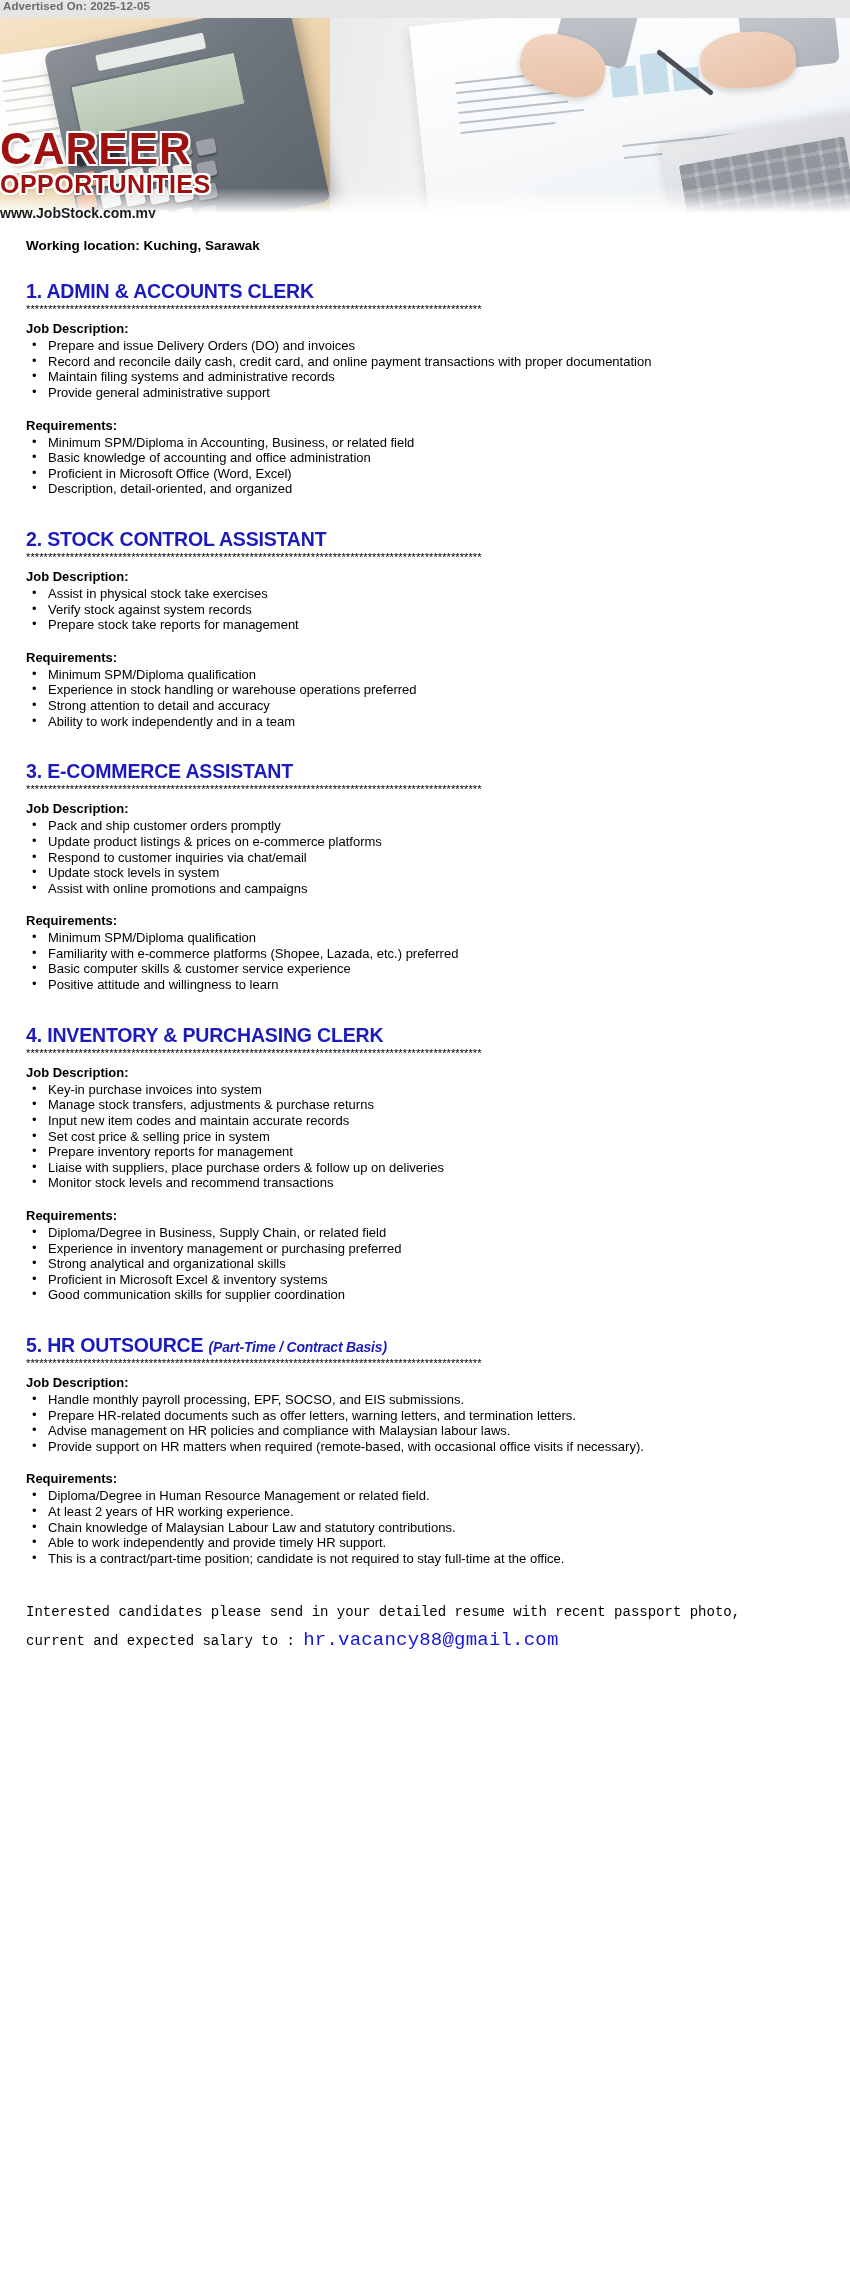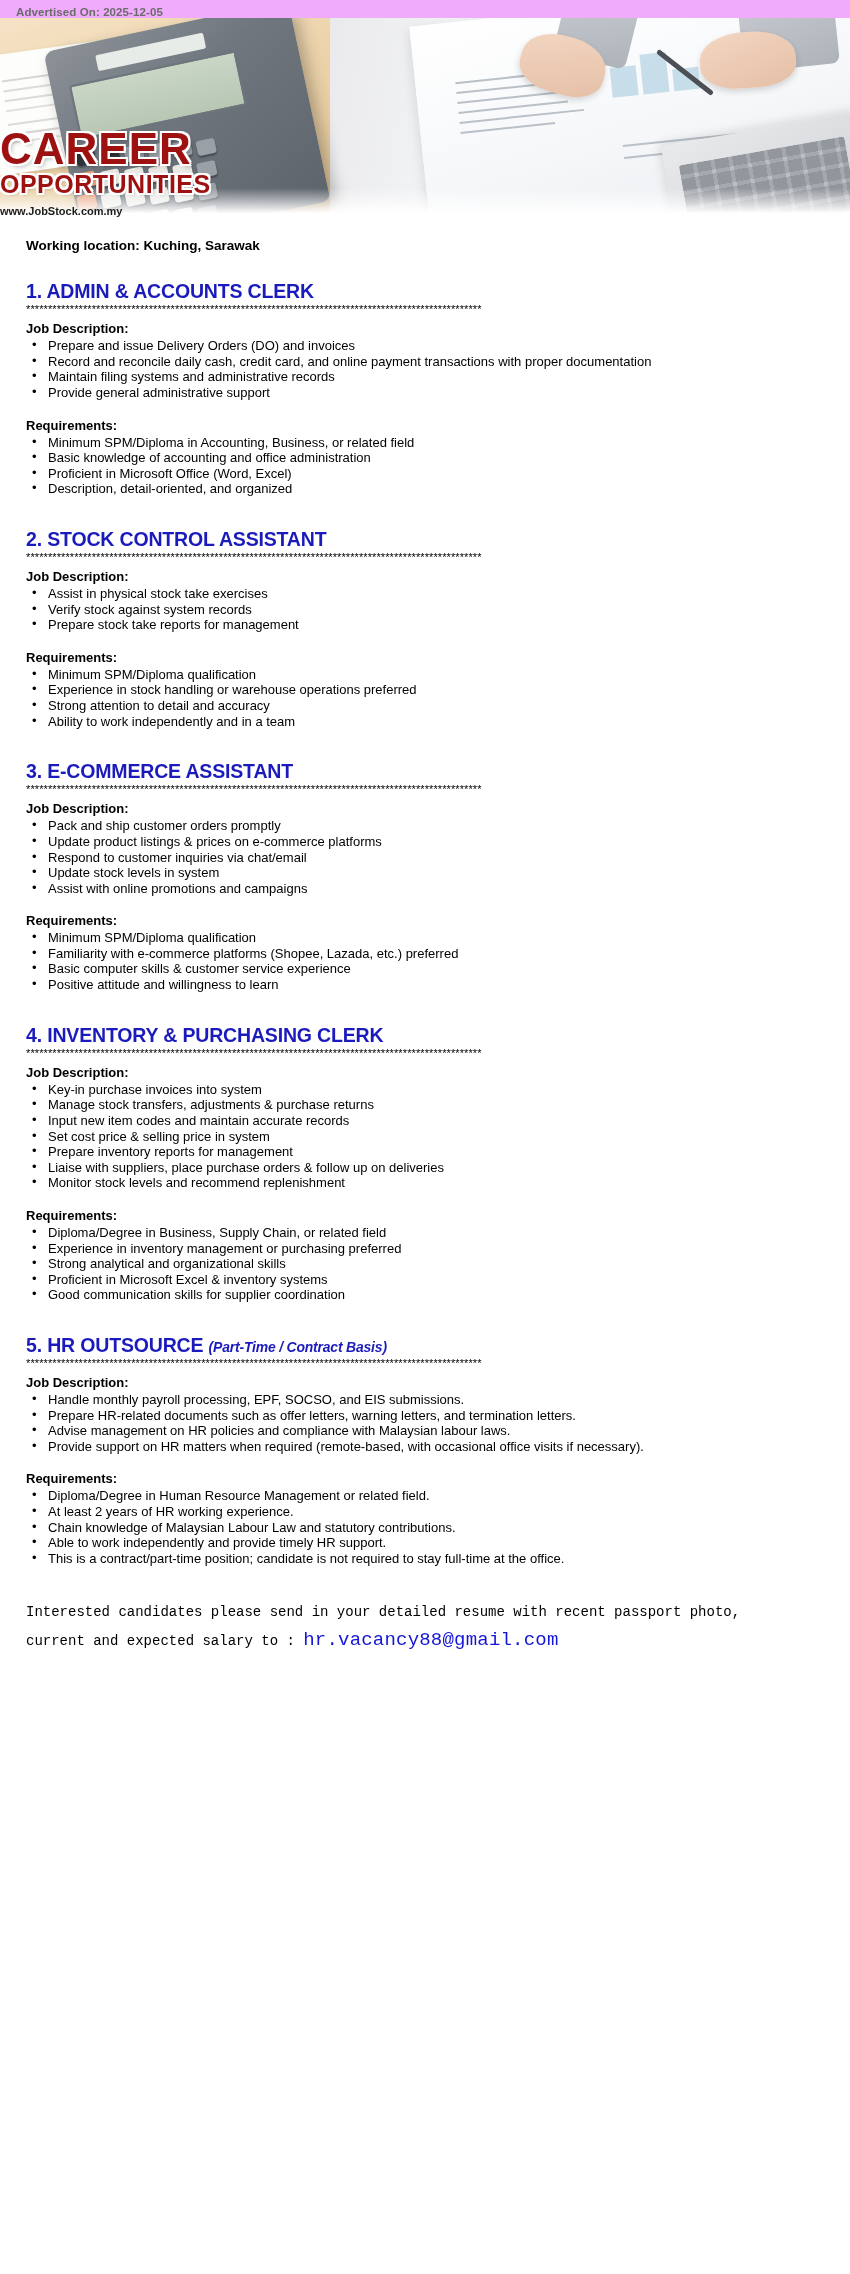--- a/index.html
+++ b/index.html
@@ -7,24 +7,24 @@
   body {
     width: 850px;
     background: #ffffff;
     font-family: "Liberation Sans", sans-serif;
     color: #000000;
   }
 
   
   .advert-bar {
     height: 18px;
-    background: #f0abfc;
+    background: #e5e5e5;
     display: flex;
-    align-items: flex-end;
-    padding-left: 16px;
+    align-items: flex-start;
+    padding-left: 3px;
     font-size: 11.5px;
     font-weight: bold;
     color: #6b6b6b;
     letter-spacing: .1px;
   }
 
   
   .banner {
     position: relative;
     width: 850px;
@@ -126,21 +126,21 @@
     font-family:"Liberation Sans", sans-serif;
     font-size:25px; font-weight:bold; letter-spacing:.5px;
     color:#9e1111; margin-top:2px;
     text-shadow:
       2px 0 0 #fff, -2px 0 0 #fff, 0 2px 0 #fff, 0 -2px 0 #fff,
       2px 2px 0 #fff, -2px 2px 0 #fff, 2px -2px 0 #fff, -2px -2px 0 #fff,
       2px 2px 3px rgba(0,0,0,.22);
     line-height:1;
   }
   .bn-url{
-    margin-top:8px; font-size:11px; font-weight:bold; color:#1b1b1b;
+    margin-top:8px; font-size:14px; font-weight:bold; color:#1b1b1b;
     text-shadow: 0 1px 1px rgba(255,255,255,.8);
   }
   .bn-fade{
     position:absolute; left:0; right:0; bottom:0; height:30px;
     background: linear-gradient(180deg, rgba(255,255,255,0) 0%, #ffffff 85%);
     z-index: 8;
   }
 
   
   .content{ padding: 14px 29px 10px 26px; }
@@ -378,21 +378,21 @@
     </div>
     <div class="star-rule">********************************************************************************************************</div>
     <div class="sec-head">Job Description:</div>
     <ul class="blist">
       <li>Key-in purchase invoices into system</li>
       <li>Manage stock transfers, adjustments &amp; purchase returns</li>
       <li>Input new item codes and maintain accurate records</li>
       <li>Set cost price &amp; selling price in system</li>
       <li>Prepare inventory reports for management</li>
       <li>Liaise with suppliers, place purchase orders &amp; follow up on deliveries</li>
-      <li>Monitor stock levels and recommend replenishment</li>
+      <li>Monitor stock levels and recommend transactions</li>
     </ul>
     <div class="gap"></div>
     <div class="sec-head">Requirements:</div>
     <ul class="blist">
       <li>Diploma/Degree in Business, Supply Chain, or related field</li>
       <li>Experience in inventory management or purchasing preferred</li>
       <li>Strong analytical and organizational skills</li>
       <li>Proficient in Microsoft Excel &amp; inventory systems</li>
       <li>Good communication skills for supplier coordination</li>
     </ul>

